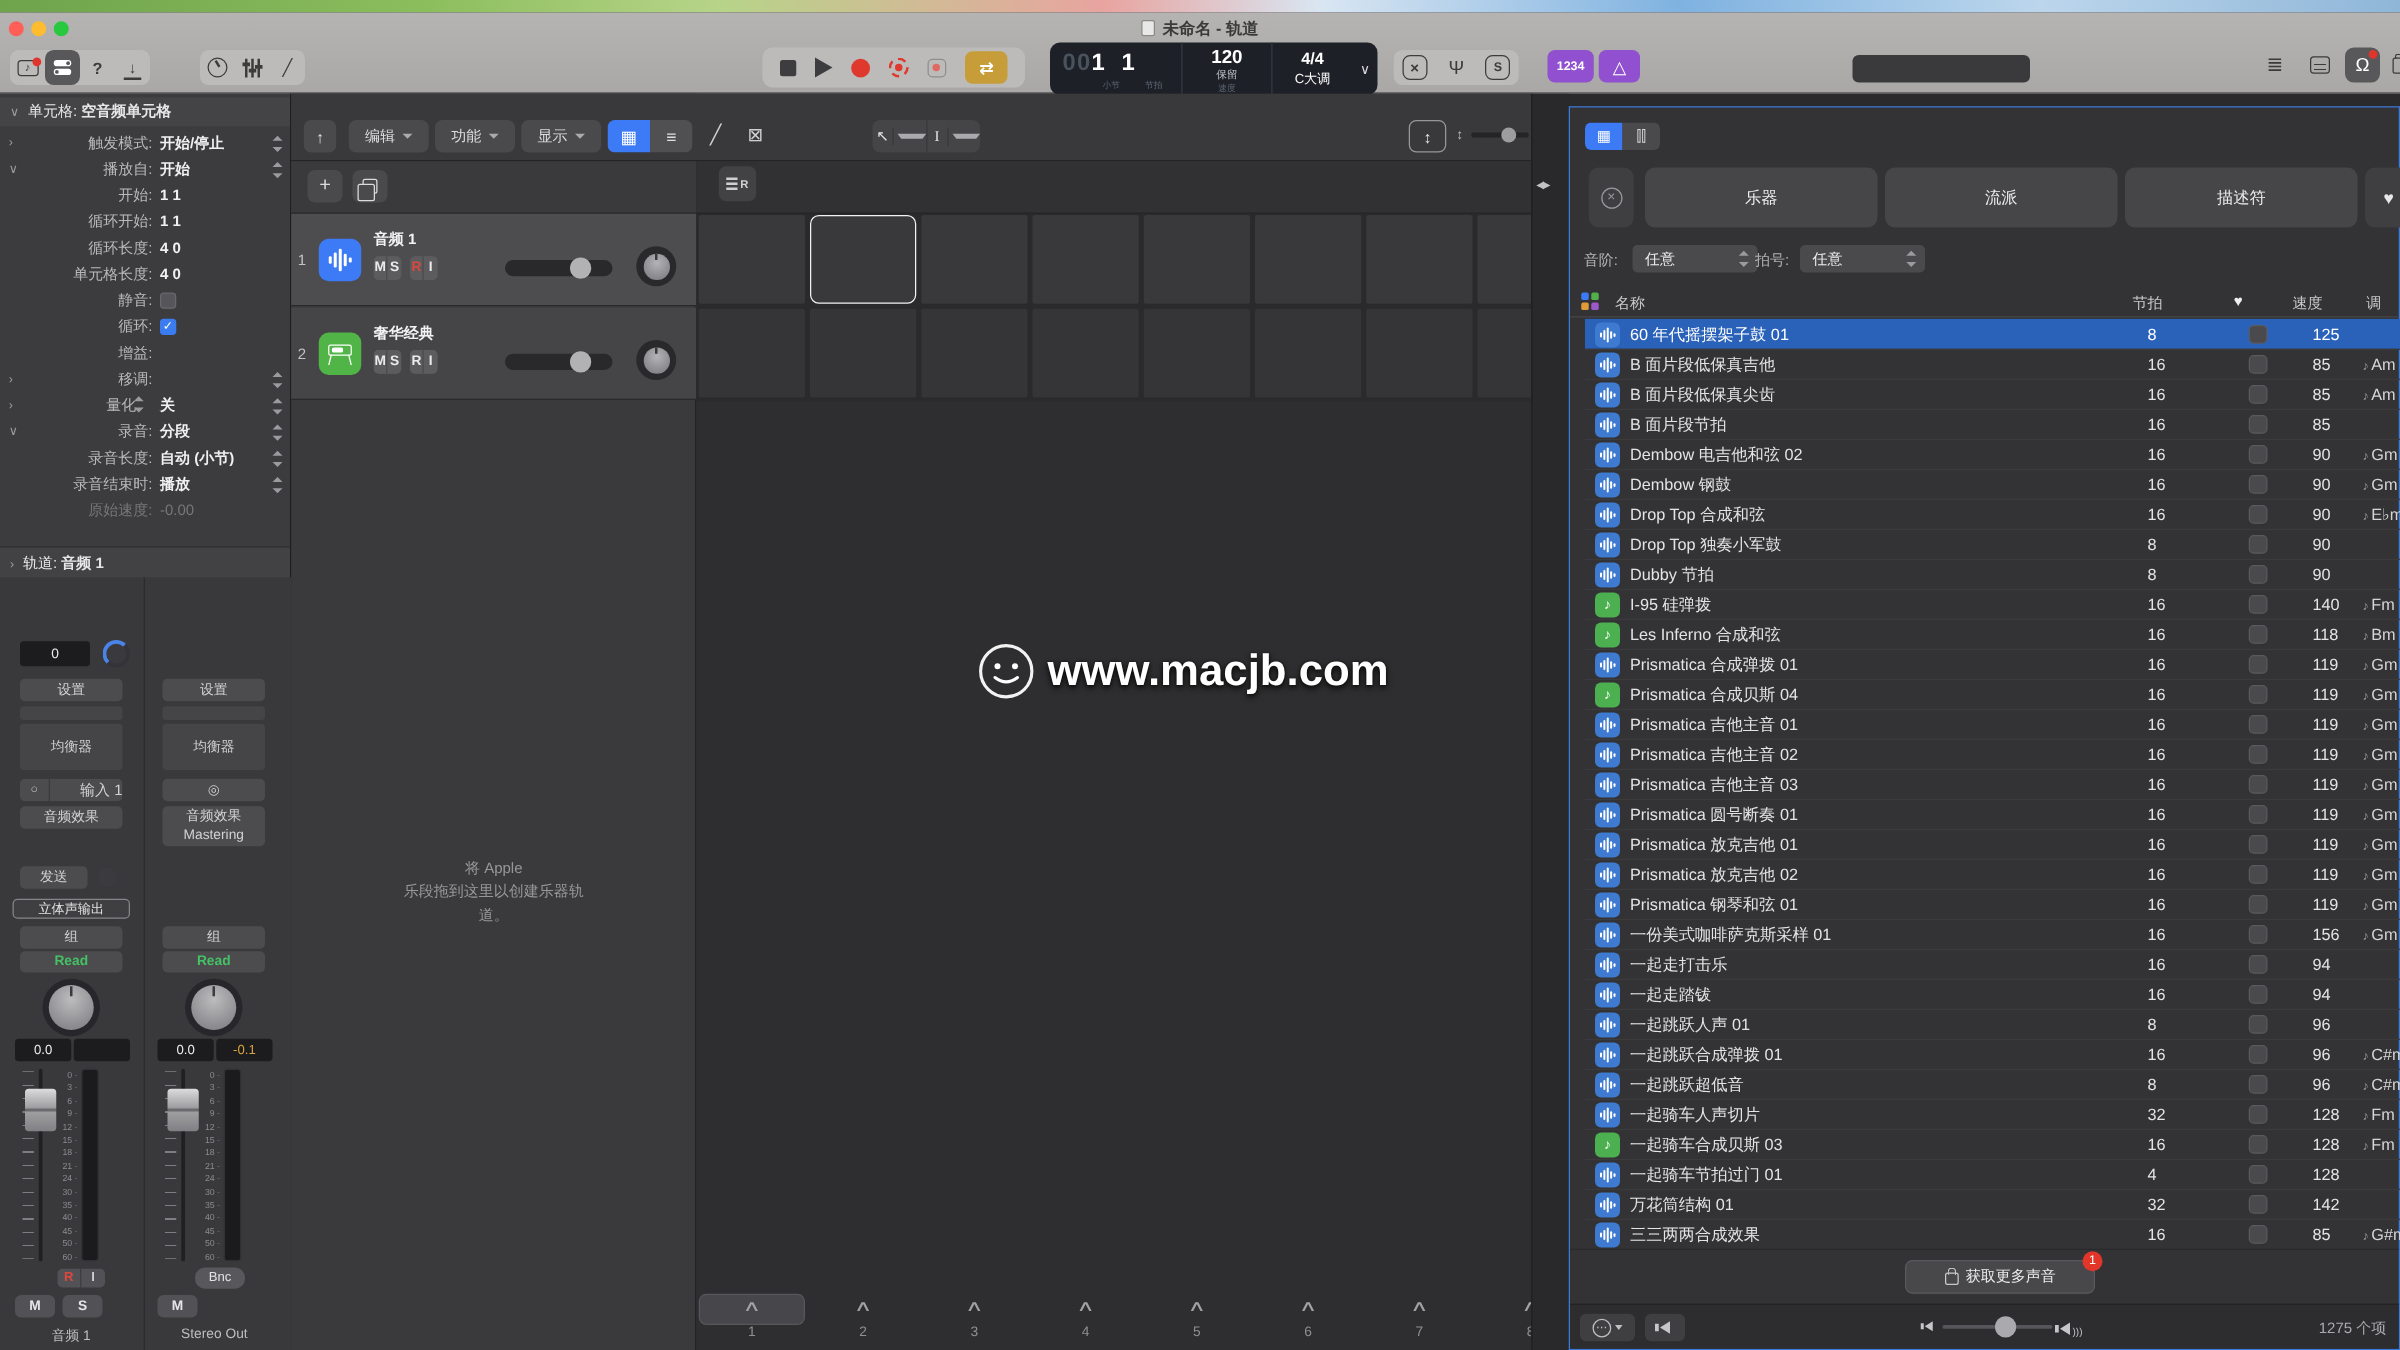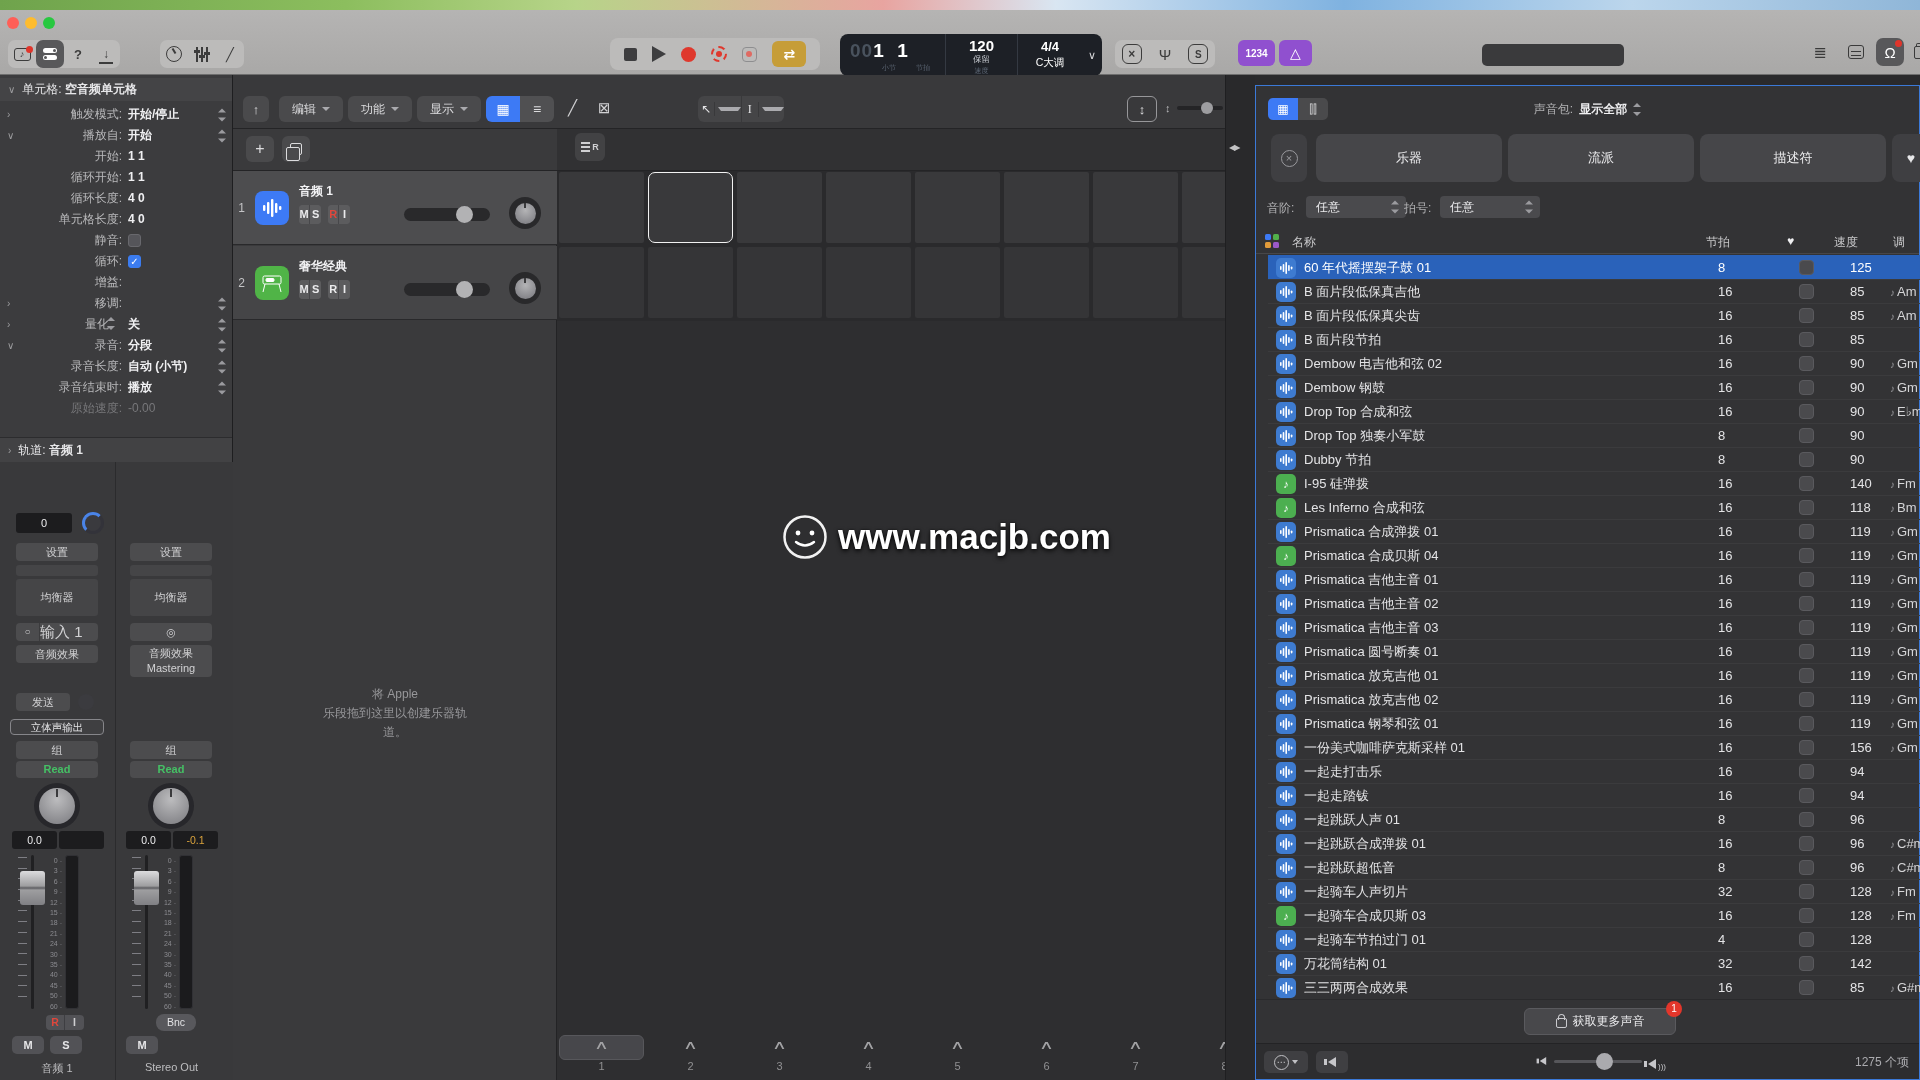--- a/index.html
+++ b/index.html
@@ -86,21 +86,21 @@
 .strip{position:absolute;top:0;height:618px}
 #strip1{left:2px;width:110px}
 #strip2{left:115px;width:112px;border-left:1px solid #2b2b2d}
 .sbtn{position:absolute;left:14px;width:82px;height:18px;background:#4c4c4e;border-radius:4px;color:#d2d2d4;font-size:11px;text-align:center;line-height:18px;white-space:nowrap}
 .gainbox{position:absolute;left:14px;top:51px;width:56px;height:20px;background:#1c1c1e;border-radius:3px;color:#ececee;font-size:11px;text-align:center;line-height:20px}
 .gknob{position:absolute;left:80px;top:50px;width:22px;height:22px;border-radius:50%;background:#3a3a3e;border:3px solid #33333a;border-left-color:#4a84e8;border-top-color:#4a84e8}
 .thin{position:absolute;left:14px;top:103px;width:82px;height:11px;background:#454547;border-radius:3px}
 .eq{position:absolute;left:14px;top:117px;width:82px;height:37px;background:#454547;border-radius:3px;color:#d2d2d4;font-size:11px;display:flex;align-items:center;justify-content:center}
 .in-row{position:absolute;left:14px;top:161px;width:82px;height:18px;display:flex;border-radius:4px;overflow:hidden}
 .in-row .ic{width:24px;background:#4c4c4e;border-right:1px solid #3b3b3d;color:#c8c8ca;font-size:10px;text-align:center;line-height:18px}
-.in-row .tx{flex:1;background:#4c4c4e;color:#d2d2d4;font-size:15px;text-align:left;line-height:18px}
+.in-row .tx{flex:1;background:#4c4c4e;color:#d2d2d4;font-size:12px;text-align:right;line-height:18px}
 .fx2{height:32px !important;line-height:15px !important;padding-top:1px}
 .send{position:absolute;left:14px;top:231px;width:54px;height:18px;background:#4c4c4e;border-radius:4px;color:#d2d2d4;font-size:11px;text-align:center;line-height:18px}
 .sendknob{position:absolute;left:76px;top:232px;width:16px;height:16px;border-radius:50%;background:#3b3b3f}
 .outbtn{position:absolute;left:8px;top:257px;width:94px;height:16px;background:#3f3f41;border:1px solid #86868a;border-radius:4px;color:#e2e2e4;font-size:10.5px;text-align:center;line-height:14px}
 .grp{top:279px}
 .readbtn{position:absolute;left:14px;top:299px;width:82px;height:17px;background:#4c4c4e;border-radius:4px;color:#45c065;font-size:11px;font-weight:700;text-align:center;line-height:17px}
 .knobring{position:absolute;left:32px;top:321px;width:46px;height:46px;border-radius:50%;background:#27272b;display:flex;align-items:center;justify-content:center}
 .panknob{width:36px;height:36px;border-radius:50%;background:radial-gradient(circle at 50% 32%,#bcbcbe,#8a8a8e 75%);position:relative}
 .panknob::after{content:"";position:absolute;left:50%;top:1px;width:2px;height:8px;background:#3a3a3c;transform:translateX(-50%)}
 .volrow{position:absolute;left:10px;top:369px;width:92px;height:18px;display:flex;gap:2px}
@@ -241,20 +241,21 @@
 #wmtext{font-size:35px;font-weight:700;color:#fff;text-shadow:0 2px 5px rgba(0,0,0,.85),0 0 2px rgba(0,0,0,.6)}
 </style>
 </head>
 <body>
 
 <div class="abs" id="wallpaper"></div>
 <div class="abs" id="chrome">
   <span class="tl" style="left:7px;background:#ff5f57"></span>
   <span class="tl" style="left:25px;background:#febc2e"></span>
   <span class="tl" style="left:43px;background:#28c840"></span>
+  <div id="title"><span class="doc"></span><span>未命名 - 轨道</span></div>
 
   <div class="seg" style="left:8px">
     <span class="cell">
         <span class="icon-lib">♪<span class="reddot"></span></span>
       </span>
     <span class="cell active icon-toggles">
         <span>
           <i></i>
           <i></i>
         </span>
@@ -709,21 +710,20 @@
 
 <div class="abs" id="loops">
   <div class="vseg2">
     <span class="on">
         <span>▦</span>
       </span>
     <span class="off">
         <span>⫿⫿</span>
       </span>
   </div>
-  <div id="soundpack"><span>声音包:</span><b>显示全部</b><span class="stepper"></span></div>
 
   <div class="kwbtn kwsmall" style="left:15px;width:36px">
       <span class="circx">×</span>
     </div>
   <div class="kwbtn" style="left:60px;width:186px">乐器</div>
   <div class="kwbtn" style="left:444px;width:186px">描述符</div>
   <div class="kwbtn" style="left:252px;width:186px">流派</div>
   <div class="kwbtn kwsmall" style="left:636px;width:38px">
       <span style="color:#e8e8ea;font-size:14px">♥</span>
     </div>

